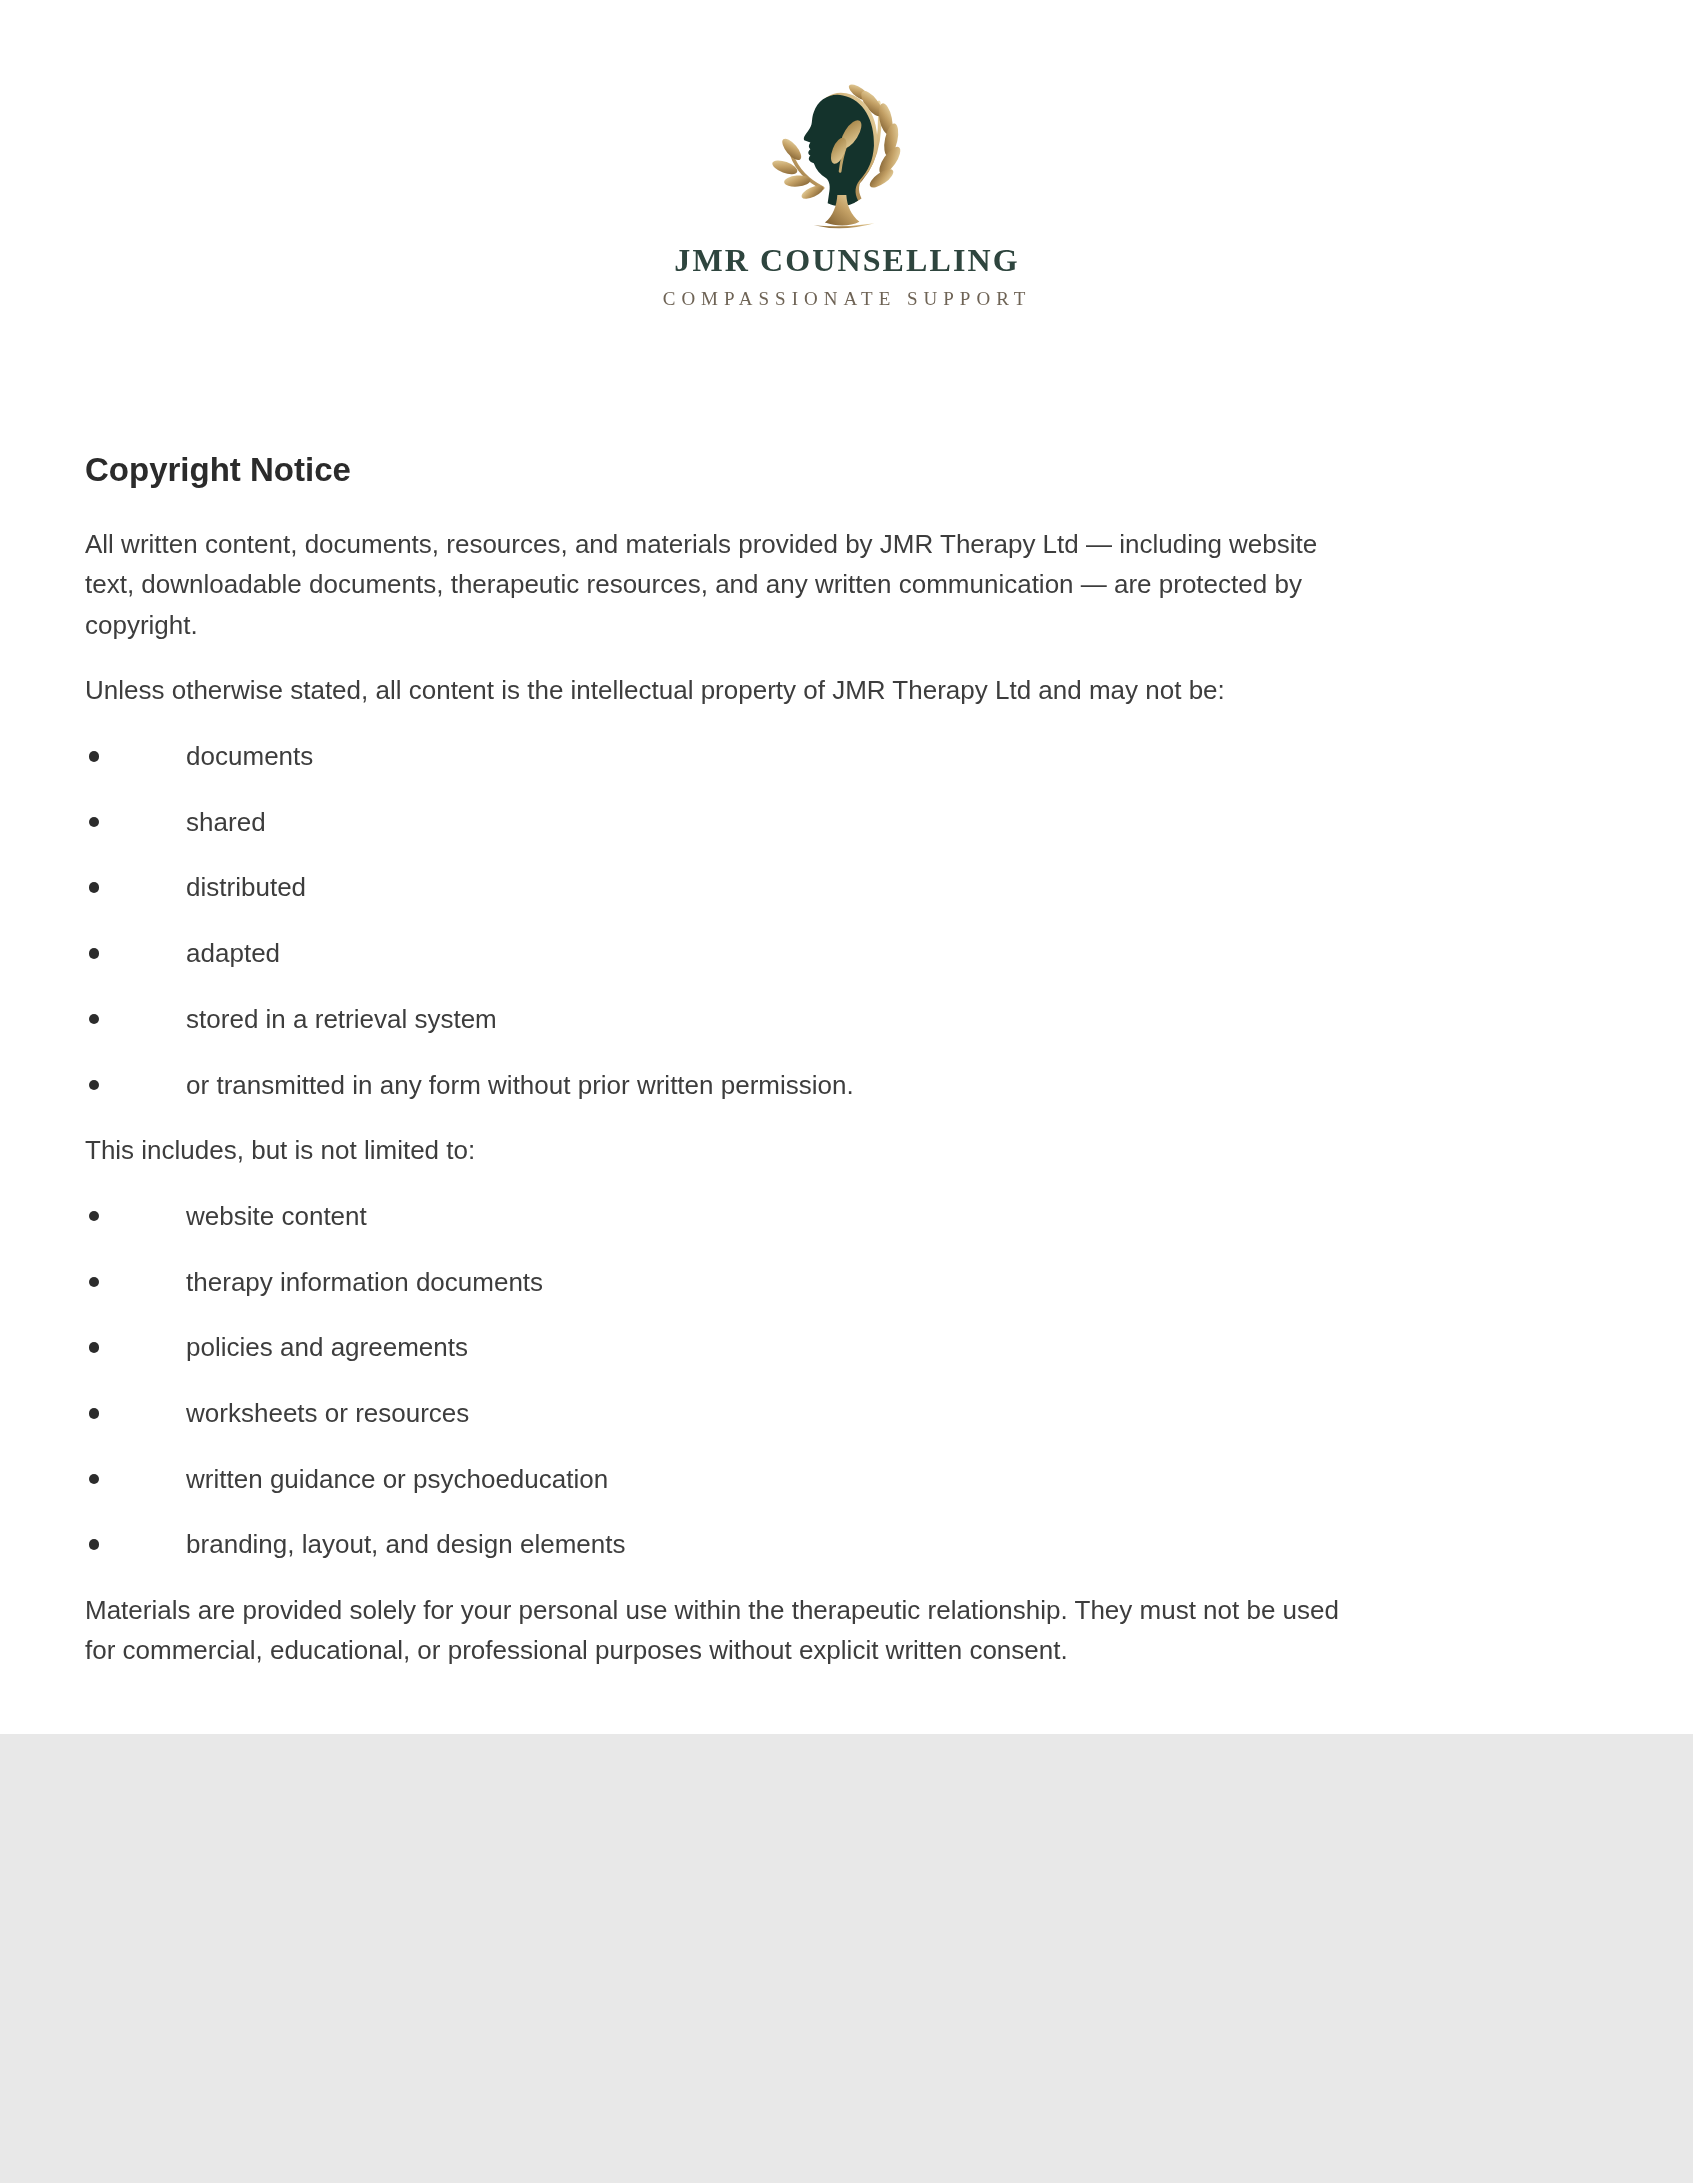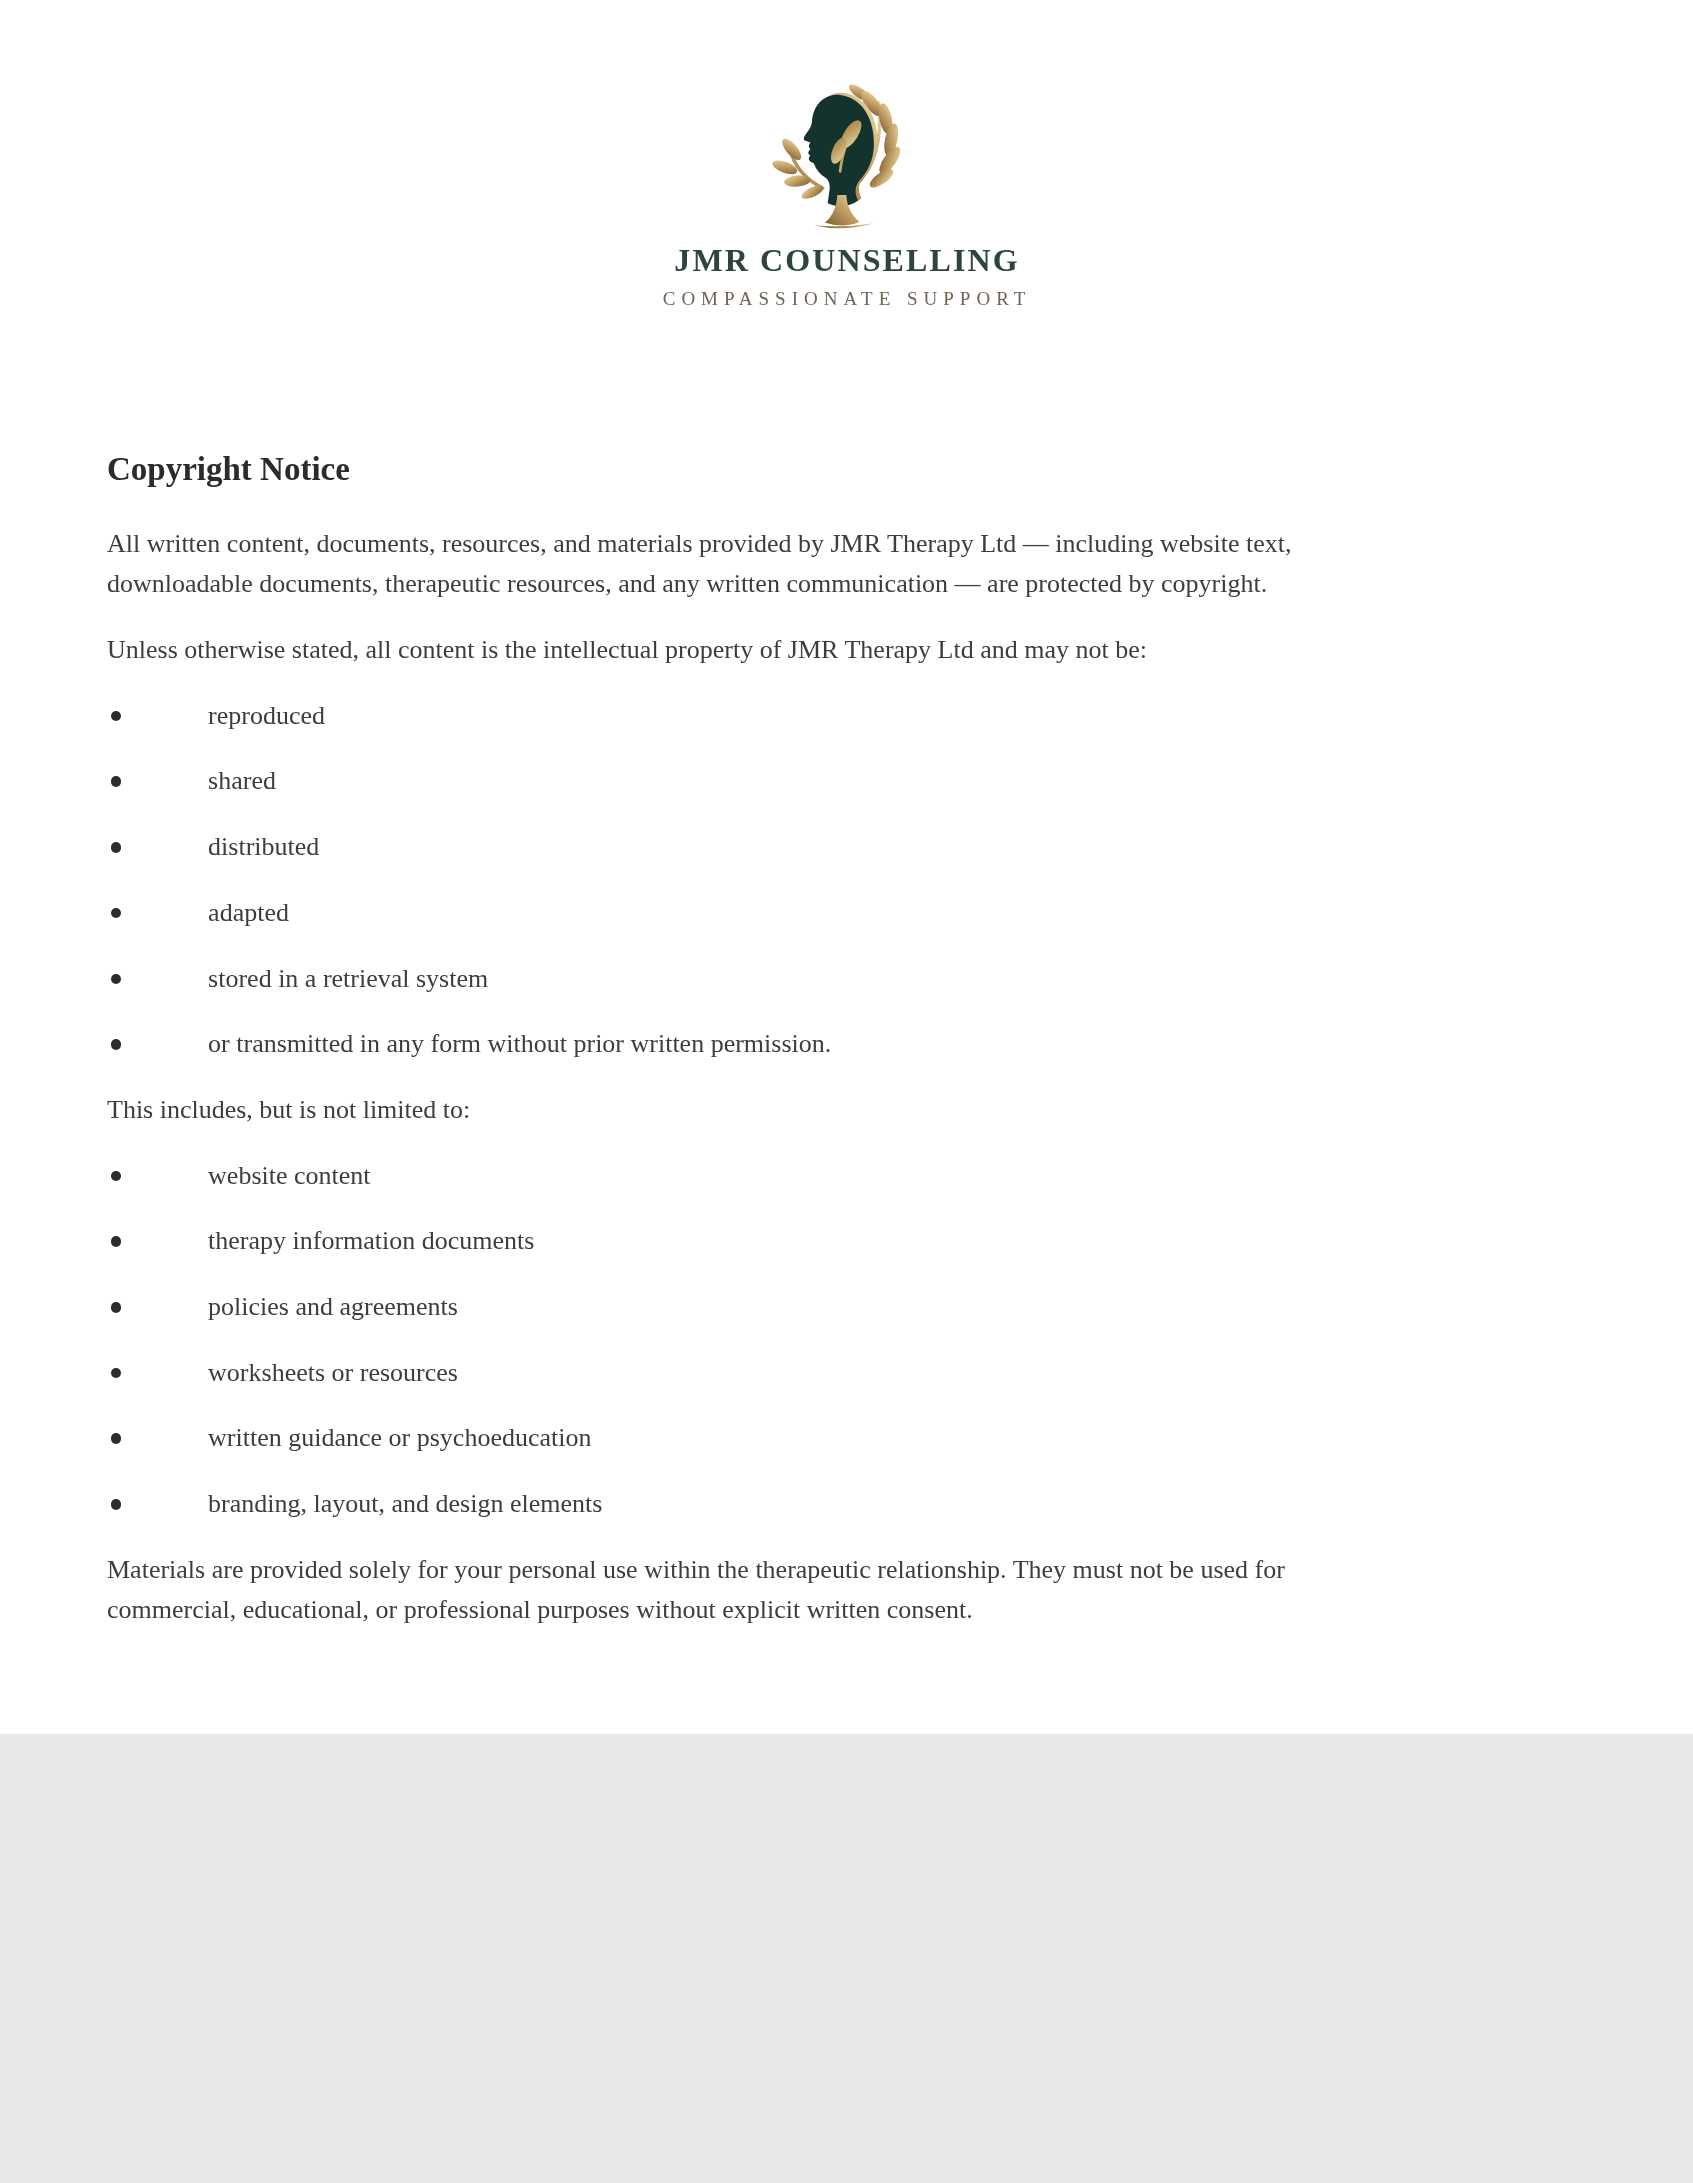--- a/index.html
+++ b/index.html
@@ -41,27 +41,26 @@
     font-size: 19px;
     letter-spacing: 6px;
     color: var(--tagline, #6e6355);
     margin-top: 8.5px;
     text-align: center;
   }
 
   
   .content {
     box-sizing: border-box;
-    margin-left: 107px;
+    margin-left: 85px;
     width: 1288px;
     padding-top: 140px;
     font-size: 26px;
     line-height: 1.55;
     font-weight: 400;
-    font-family: Liberation Serif, serif;
   }
   .doc-title {
     font-size: 33px;
     line-height: 1.2;
     font-weight: 700;
     color: var(--heading, #2b2b2b);
     margin: 0 0 35px 0;
   }
   .para {
     margin: 0 0 25.4px 0;
@@ -147,21 +146,21 @@
 
     <h1 class="doc-title">Copyright Notice</h1>
 
     <p class="para">All written content, documents, resources, and materials provided by JMR Therapy Ltd — including website text, downloadable documents, therapeutic resources, and any written communication — are protected by copyright.</p>
 
     <p class="para">Unless otherwise stated, all content is the intellectual property of JMR Therapy Ltd and may not be:</p>
 
     <ul class="blist">
         <li class="bullet-item">
         <span class="bullet-dot"></span>
-        <span class="bullet-text">reproduced</span>
+        <span class="bullet-text">documents</span>
       </li>
         <li class="bullet-item">
         <span class="bullet-dot"></span>
         <span class="bullet-text">shared</span>
       </li>
         <li class="bullet-item">
         <span class="bullet-dot"></span>
         <span class="bullet-text">distributed</span>
       </li>
         <li class="bullet-item">

